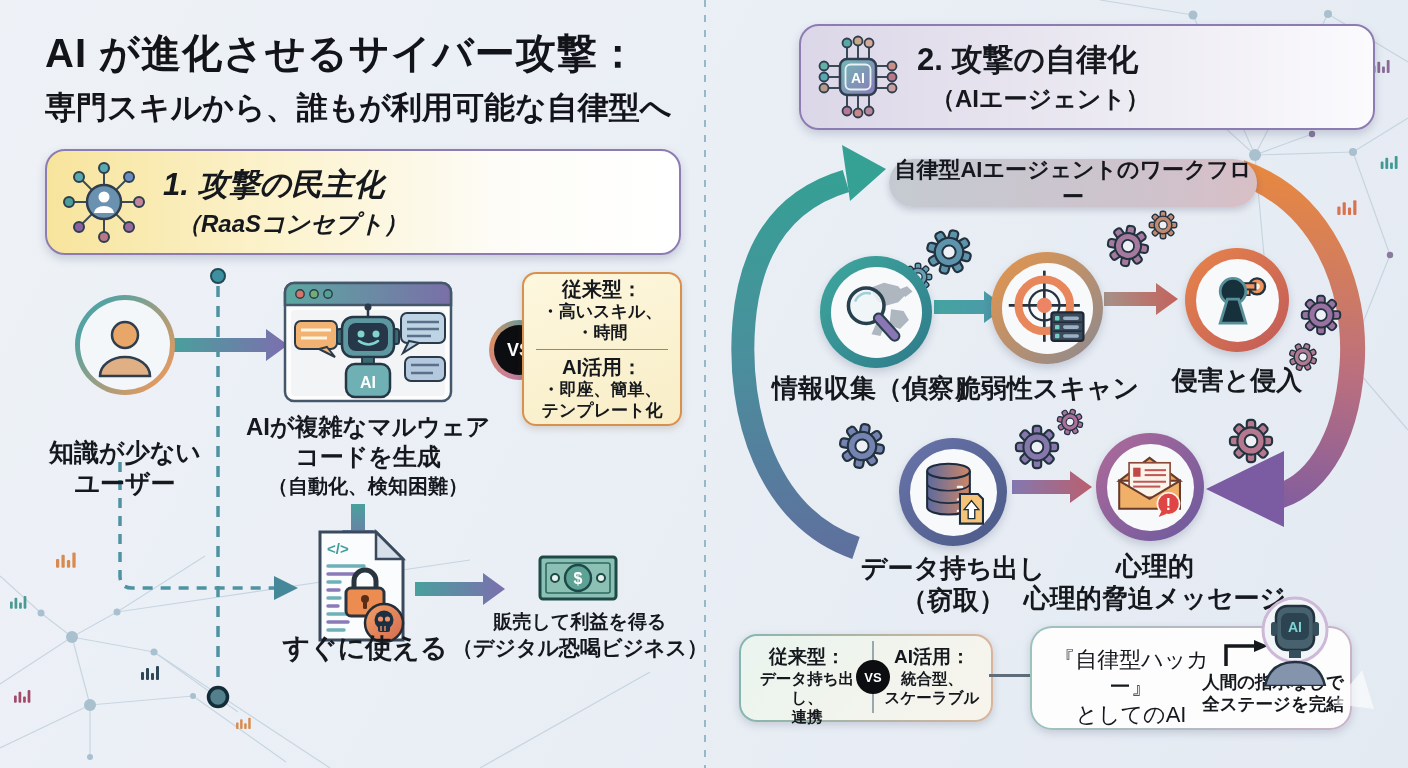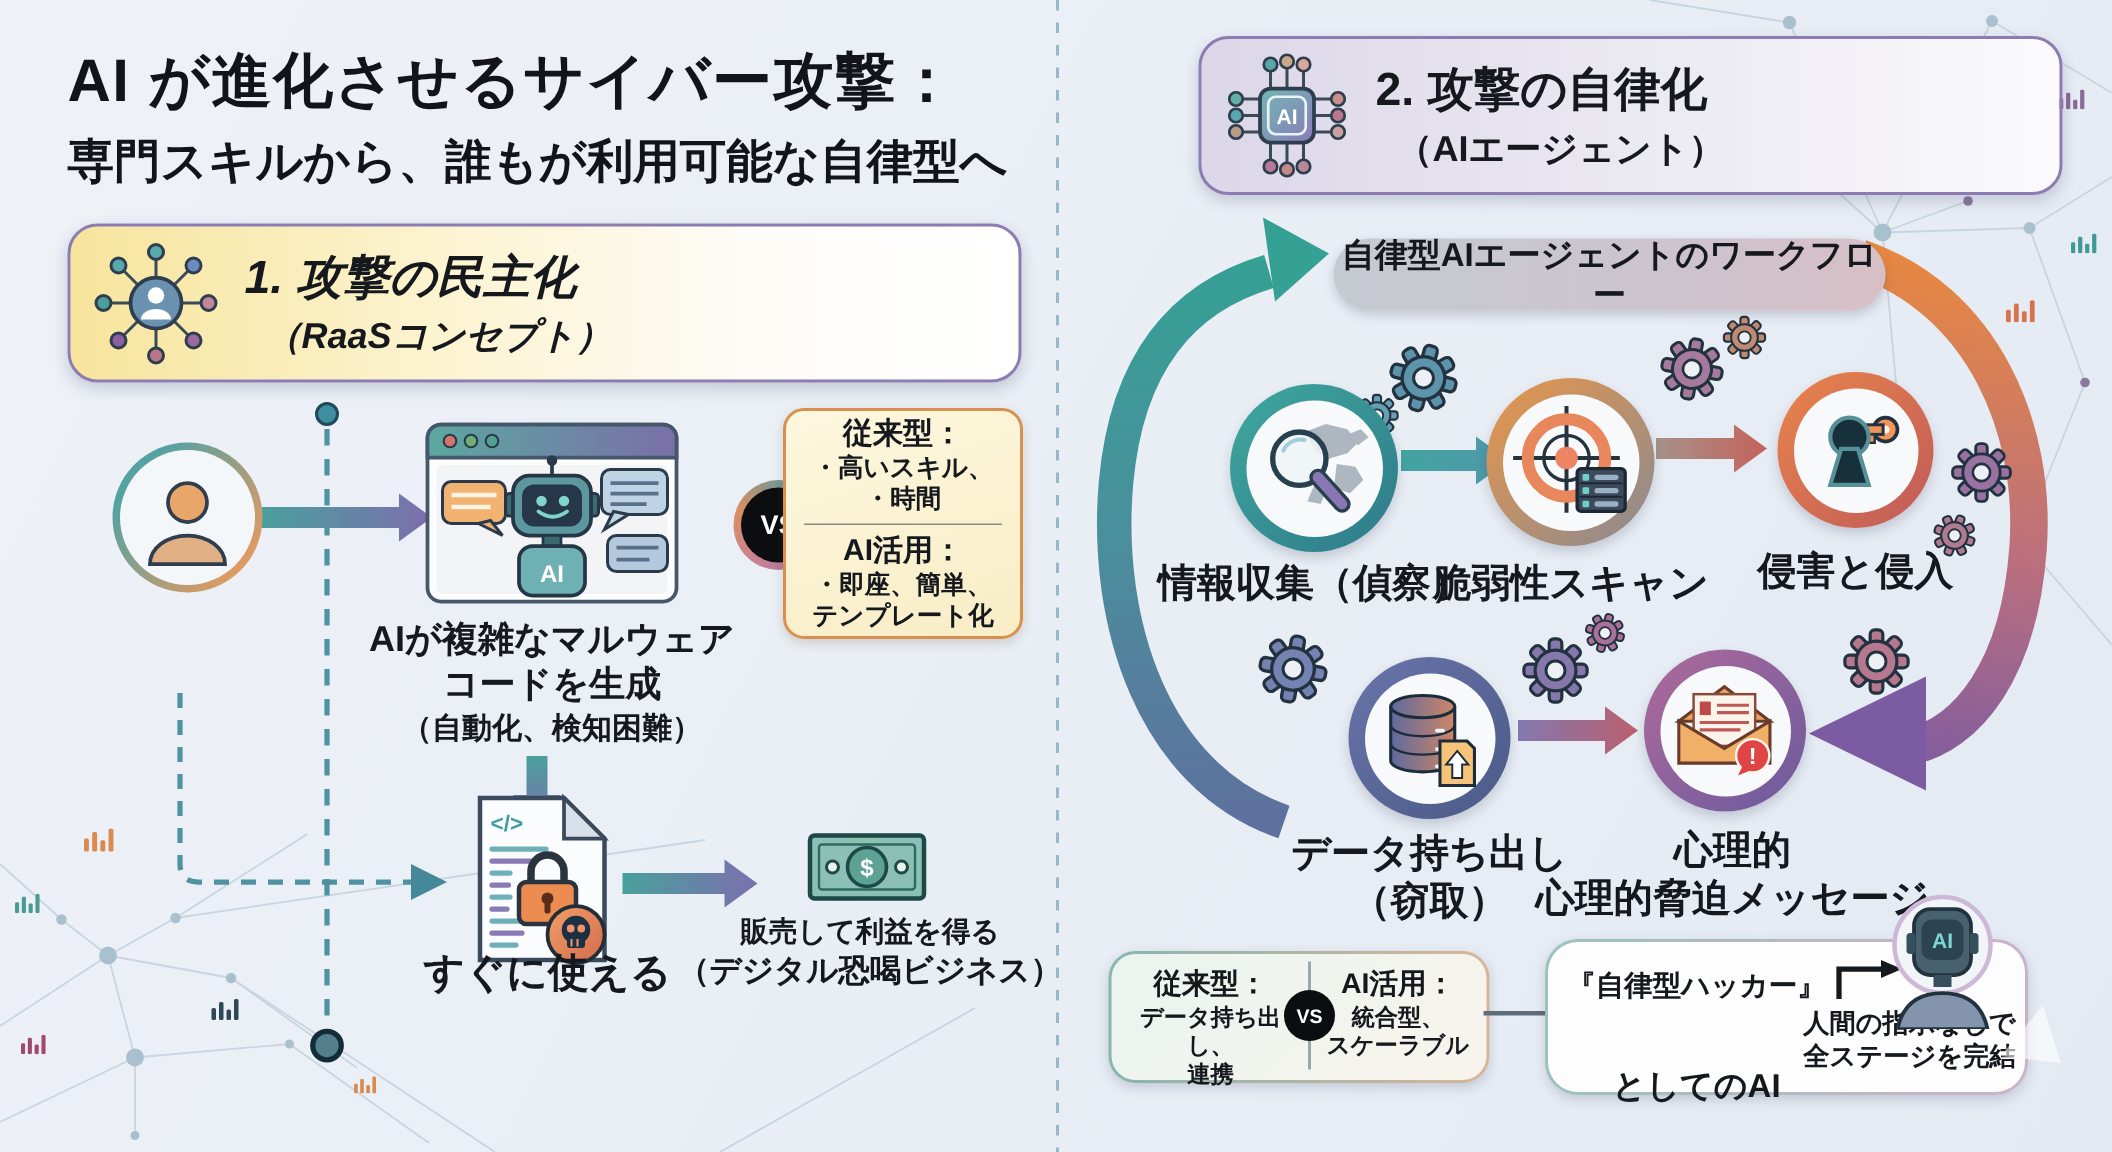--- a/index.html
+++ b/index.html
@@ -285,20 +285,24 @@
 
   <div class="abs" style="left:75px;top:295px;width:100px;height:100px;border-radius:50%;
               background:linear-gradient(130deg,#54a2a2 20%,#e09a62 85%);display:flex;align-items:center;justify-content:center;">
     <div style="width:90px;height:90px;border-radius:50%;background:#f4f7f9;display:flex;align-items:center;justify-content:center;">
       <svg width="78" height="78" viewBox="0 0 78 78">
         <circle cx="39" cy="29" r="13" fill="#e8a668" stroke="#2e3e4e" stroke-width="2.5"></circle>
         <path d="M14,70 a25,19 0 0 1 50,0 z" fill="#e0b084" stroke="#2e3e4e" stroke-width="2.5"></path>
       </svg>
     </div>
   </div>
+  <div class="abs txt" style="left:40px;top:437px;width:170px;font-size:25px;">
+    <div>知識が少ない</div>
+    <div>ユーザー</div>
+  </div>
 
   <svg class="abs" style="left:283px;top:281px" width="170" height="122" viewBox="0 0 170 122">
     <defs>
         <linearGradient id="tbg" x1="0" y1="0" x2="1" y2="0">
       <stop offset="0" stop-color="#5ba8a0"></stop>
           <stop offset="1" stop-color="#7a6fa8"></stop>
         </linearGradient>
       </defs>
     <rect x="2" y="2" width="166" height="118" rx="9" fill="#fdfdfd" stroke="#44576b" stroke-width="2.5"></rect>
     <path d="M2,11 a9,9 0 0 1 9,-9 h148 a9,9 0 0 1 9,9 v13 h-166 z" fill="url(#tbg)" stroke="#44576b" stroke-width="2.5"></path>
@@ -567,22 +571,22 @@
       <div style="position:absolute;left:115px;top:24px;width:34px;height:34px;border-radius:50%;background:#0c0d10;
                   color:#fff;font-weight:900;font-size:13px;display:flex;align-items:center;justify-content:center;">VS</div>
     </div>
   </div>
 
   <div class="abs" style="left:989px;top:674px;width:41px;height:3px;background:#5f6d7a;"></div>
 
   <div class="abs gradbox" style="left:1030px;top:626px;width:318px;height:100px;background:linear-gradient(90deg,#9cc2bc,#cbb2c8);border-radius:22px;">
     <div class="in" style="background:#fdfdfe;border-radius:20px;position:relative;">
       <div class="txt" style="position:absolute;left:8px;top:18px;width:182px;">
-        <div style="font-size:19px;font-weight:700;">『自律型ハッカー』</div>
-        <div style="font-size:22px;font-weight:700;margin-top:40px;">としてのAI</div>
+        <div style="font-size:22px;font-weight:400;">『自律型ハッカー』</div>
+        <div style="font-size:22px;font-weight:400;">としてのAI</div>
       </div>
       <svg style="position:absolute;left:190px;top:12px;" width="48" height="28" viewBox="0 0 48 28">
         <polyline points="4,26 4,6 34,6" fill="none" stroke="#15181d" stroke-width="3.5"></polyline>
         <polygon points="46,6 32,0 32,12" fill="#15181d"></polygon>
       </svg>
       <div class="txt" style="position:absolute;left:168px;top:44px;width:146px;">
         <div style="font-size:17.5px;">人間の指示なしで</div>
         <div style="font-size:17.5px;">全ステージを完結</div>
       </div>
     </div>

